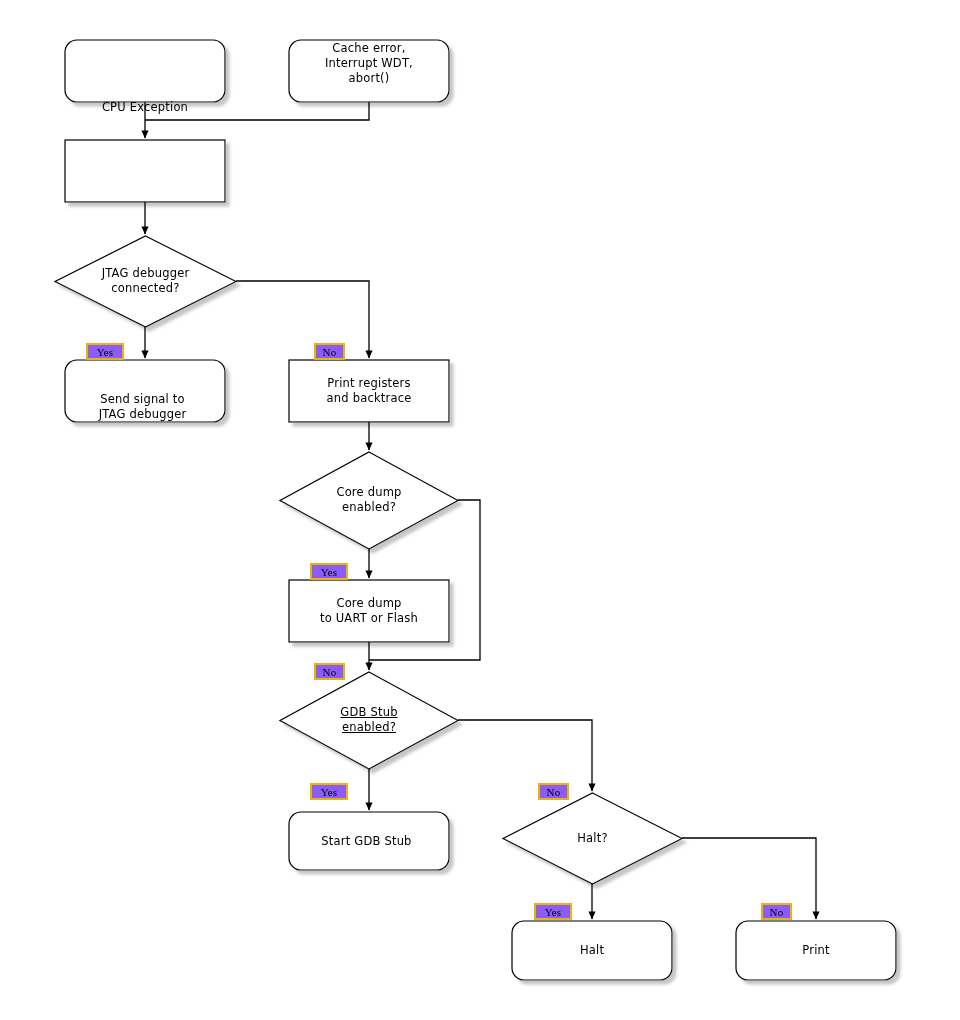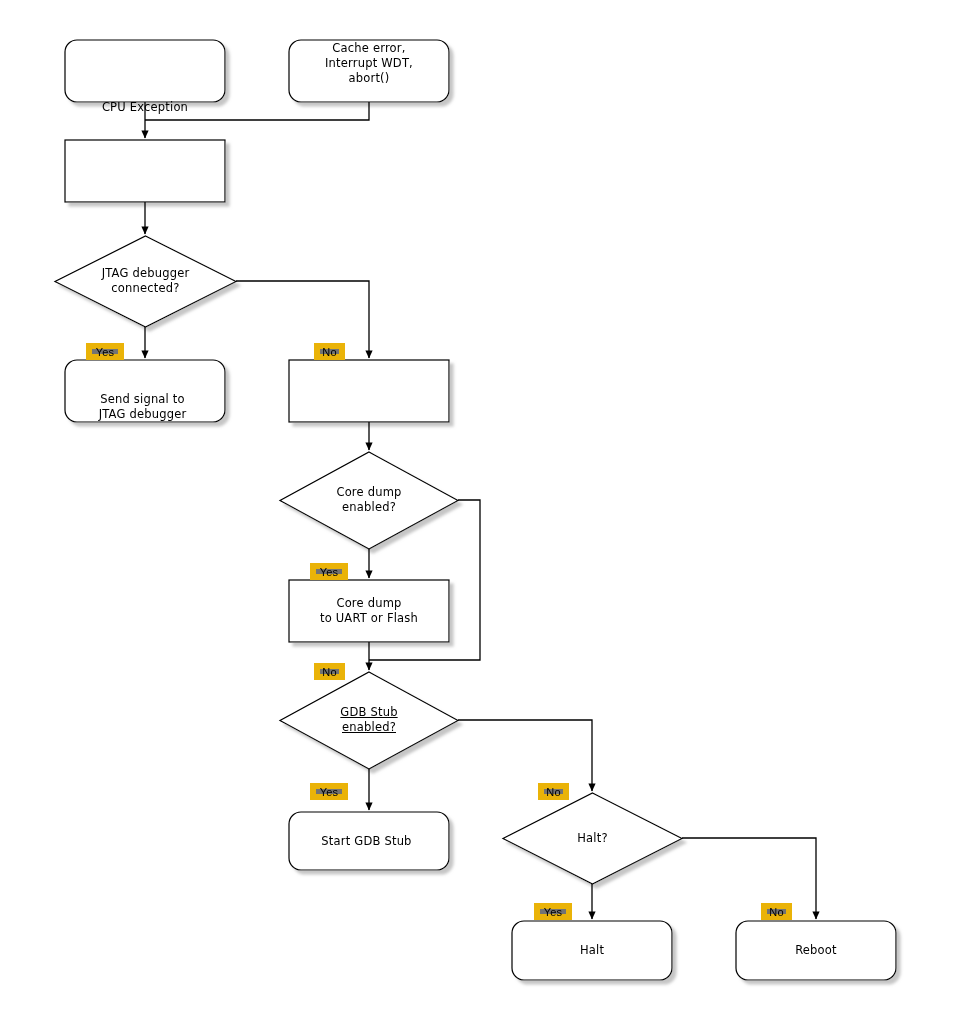--- a/index.html
+++ b/index.html
@@ -39,26 +39,26 @@
     color: #000000;
     letter-spacing: 0.2px;
     white-space: pre-line;
     pointer-events: none;
   }
   .edge-label {
     position: absolute;
     display: flex;
     align-items: center;
     justify-content: center;
-    font-family: Liberation Sans, sans-serif;
+    font-family: Liberation Serif, serif;
     font-size: 11px;
     line-height: 12px;
     color: #000000;
-    background: #737373;
-    border: 6px solid #eab308;
+    background: #8b5cf6;
+    border: 2px solid #eab308;
     box-sizing: border-box;
     letter-spacing: 0.2px;
   }
   .clip-box {
     overflow: hidden;
   }
 </style>
 </head>
 <body>
 
@@ -145,37 +145,39 @@
 Interrupt WDT,
 abort()</div>
 
 
   <div class="node-label" style="left:60px; top:251px; width:171px; height:60px;">JTAG debugger
 connected?</div>
 
   <div class="node-label clip-box" style="left:69px; top:376px; width:147px; height:62px;">Send signal to
 JTAG debugger</div>
 
+  <div class="node-label clip-box" style="left:293px; top:360px; width:152px; height:62px;">Print registers
+and backtrace</div>
 
   <div class="node-label" style="left:285px; top:470px; width:168px; height:60px;">Core dump
 enabled?</div>
 
   <div class="node-label clip-box" style="left:293px; top:580px; width:152px; height:62px;">Core dump
 to UART or Flash</div>
 
   <div class="node-label" style="left:285px; top:690px; width:168px; height:60px;text-decoration:underline;">GDB Stub
 enabled?</div>
 
   <div class="node-label" style="left:508px; top:823px; width:169px; height:30px;">Halt?</div>
 
   <div class="node-label clip-box" style="left:293px; top:812px; width:147px; height:58px;">Start GDB Stub</div>
 
   <div class="node-label clip-box" style="left:516px; top:921px; width:152px; height:59px;">Halt</div>
 
-  <div class="node-label clip-box" style="left:740px; top:921px; width:152px; height:59px;">Reboot</div>
+  <div class="node-label clip-box" style="left:740px; top:921px; width:152px; height:59px;">Print</div>
 
   <div class="edge-label" style="left:86px; top:343px; width:38px; height:17px;">Yes</div>
 
   <div class="edge-label" style="left:314px; top:343px; width:31px; height:17px;">No</div>
 
   <div class="edge-label" style="left:310px; top:563px; width:38px; height:17px;">Yes</div>
 
   <div class="edge-label" style="left:314px; top:663px; width:31px; height:17px;">No</div>
 
   <div class="edge-label" style="left:310px; top:783px; width:38px; height:17px;">Yes</div>

